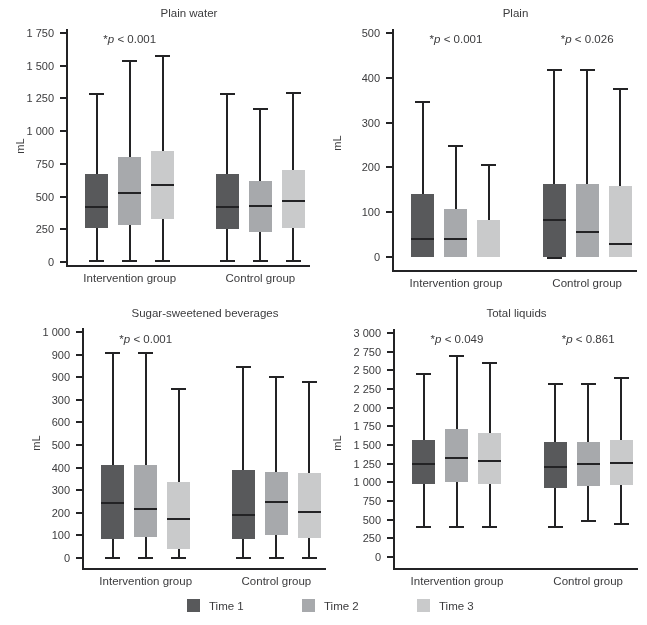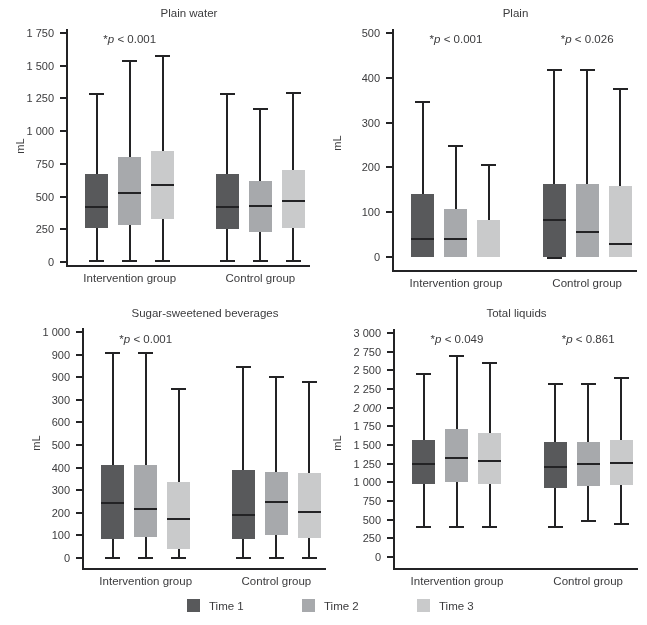--- a/index.html
+++ b/index.html
@@ -229,21 +229,21 @@
         <div class="ticklab" style="left: 0px; top: 194px; width: 64px;">750</div>
         <div class="ln" style="left: 70px; top: 181.333px; width: 6px; height: 2px;"></div>
         <div class="ticklab" style="left: 0px; top: 175.333px; width: 64px;">1 000</div>
         <div class="ln" style="left: 70px; top: 162.667px; width: 6px; height: 2px;"></div>
         <div class="ticklab" style="left: 0px; top: 156.667px; width: 64px;">1 250</div>
         <div class="ln" style="left: 70px; top: 144px; width: 6px; height: 2px;"></div>
         <div class="ticklab" style="left: 0px; top: 138px; width: 64px;">1 500</div>
         <div class="ln" style="left: 70px; top: 125.333px; width: 6px; height: 2px;"></div>
         <div class="ticklab" style="left: 0px; top: 119.333px; width: 64px;">1 750</div>
         <div class="ln" style="left: 70px; top: 106.667px; width: 6px; height: 2px;"></div>
-        <div class="ticklab" style="left: 0px; top: 100.667px; width: 64px; font-style: italic;">2 000</div>
+        <div class="ticklab" style="left: 0px; top: 100.667px; width: 64px;">2 000</div>
         <div class="ln" style="left: 70px; top: 88px; width: 6px; height: 2px;"></div>
         <div class="ticklab" style="left: 0px; top: 82px; width: 64px;">2 250</div>
         <div class="ln" style="left: 70px; top: 69.3333px; width: 6px; height: 2px;"></div>
         <div class="ticklab" style="left: 0px; top: 63.3333px; width: 64px;">2 500</div>
         <div class="ln" style="left: 70px; top: 50.6667px; width: 6px; height: 2px;"></div>
         <div class="ticklab" style="left: 0px; top: 44.6667px; width: 64px;">2 750</div>
         <div class="ln" style="left: 70px; top: 32px; width: 6px; height: 2px;"></div>
         <div class="ticklab" style="left: 0px; top: 26px; width: 64px;">3 000</div>
         <div class="" style="left: 95.465px; top: 139.773px; width: 23px; height: 44.4267px; background: rgb(88, 89, 91);"></div>
         <div class="ln" style="left: 105.965px; top: 74.0667px; width: 2px; height: 65.7067px;"></div>

